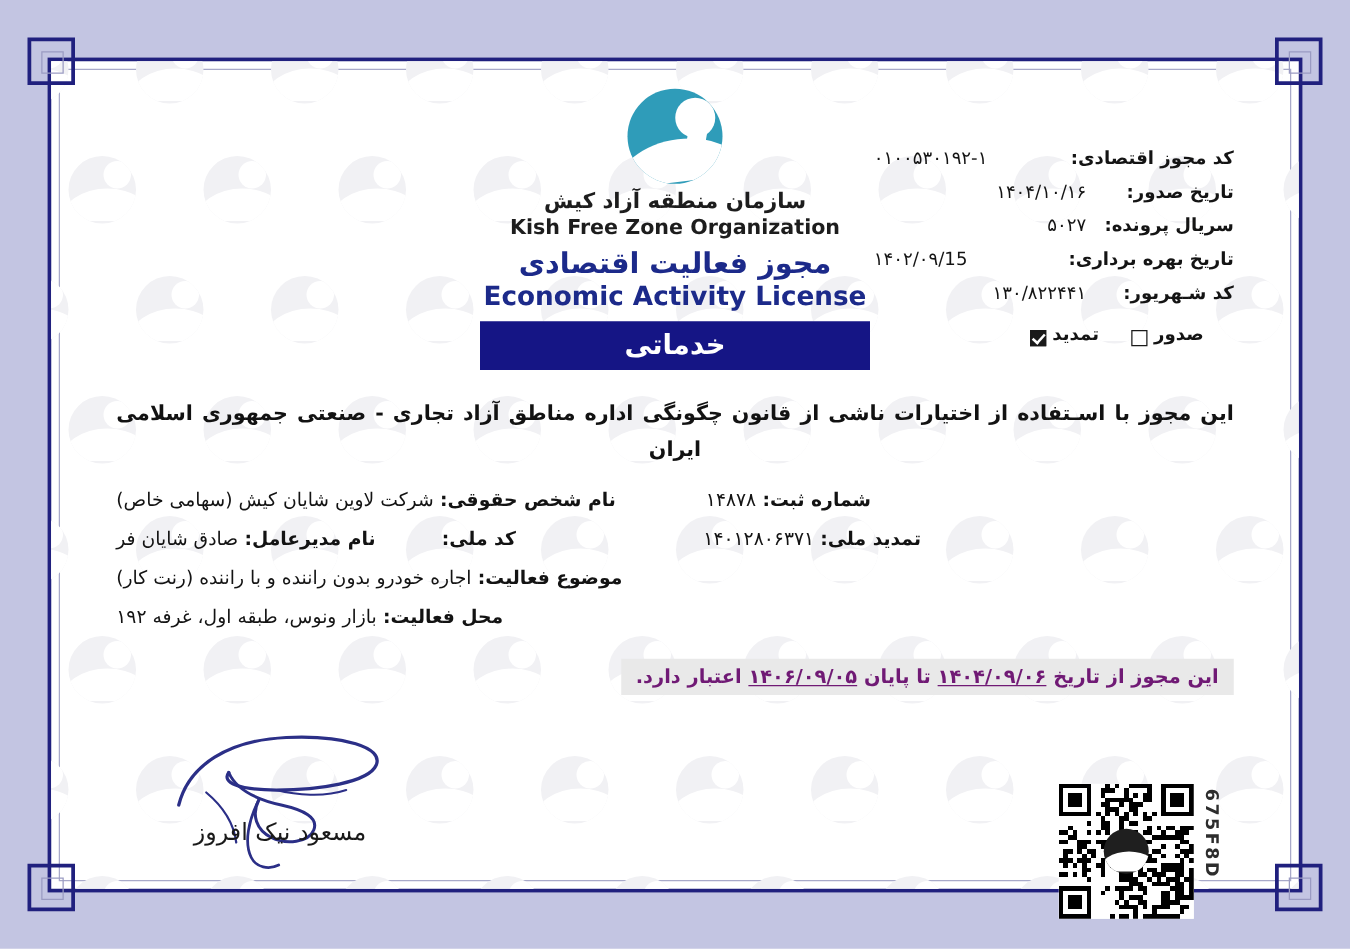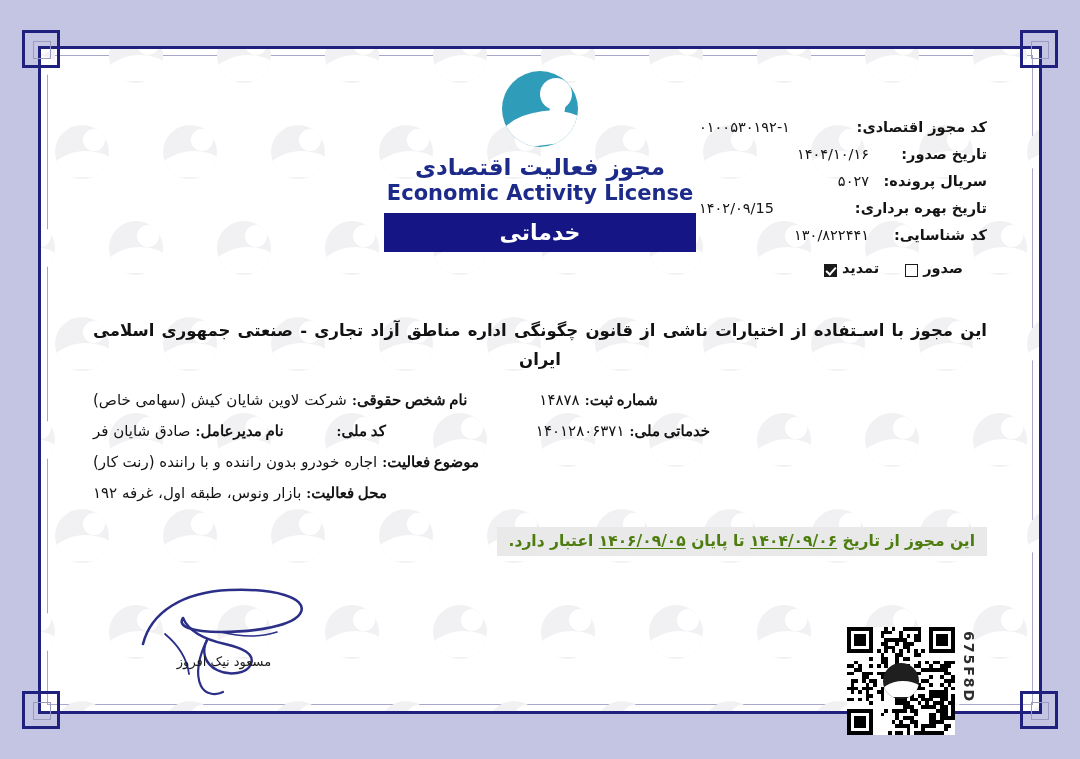--- a/index.html
+++ b/index.html
@@ -268,36 +268,36 @@
     color: #131313;
   }
   .detail-row {
     display: flex;
     justify-content: flex-end;
     align-items: baseline;
     height: 31px;
     white-space: nowrap;
   }
   .fld { display: inline-flex; align-items: baseline; }
-  .fld-label { font-weight: bold; font-family: Liberation Serif, serif; }
+  .fld-label { font-weight: bold; }
   .fld-value { font-weight: normal; margin-right: 5px; }
   .spacer-lg { width: 72px; }
   .spacer-md { width: 48px; }
   .spacer-xl { width: 150px; }
 
   
   #validity-strip {
     position: absolute;
     top: 478px;
     right: 52px;
     background: #e9e9e9;
     padding: 5px 12px 6px;
     font-size: 15.5px;
     font-weight: bold;
-    color: #4d7c0f;
+    color: #701a75;
     white-space: nowrap;
   }
   #validity-strip .date {
     text-decoration: underline;
     text-underline-offset: 2px;
   }
 
   
   #signature-block {
     position: absolute;
@@ -309,21 +309,21 @@
   #signature-mark {
     position: absolute;
     left: 26px;
     top: -12px;
     width: 210px;
     height: 120px;
     pointer-events: none;
   }
   #signer-name, #signer-title {
     position: relative;
-    font-size: 13px;
+    font-size: 19px;
     color: #1a1a1a;
     line-height: 1.55;
   }
   #signer-name { margin-top: 58px; }
 
   
   #disclaimer-box {
     position: absolute;
     left: 300px;
     top: 645px;
@@ -471,20 +471,22 @@
     </div>
 
   <div id="content">
 
     <div id="brand-block">
       <div id="logo-mark">
         <div class="dot"></div>
         <div class="tail"></div>
         <div class="wave"></div>
       </div>
+      <div id="org-name-fa">سازمان منطقه آزاد کیش</div>
+      <div id="org-name-en">Kish Free Zone Organization</div>
       <div id="doc-title-fa">مجوز فعالیت اقتصادی</div>
       <div id="doc-title-en">Economic Activity License</div>
       <div id="category-banner">خدماتی</div>
     </div>
 
     <div id="meta-table">
       <div class="meta-row wide">
         <span class="meta-label">کد مجوز اقتصادی:</span>
         <span class="meta-value">۰۱۰۰۵۳۰۱۹۲-۱</span>
       </div>
@@ -494,21 +496,21 @@
       </div>
       <div class="meta-row">
         <span class="meta-label">سریال پرونده:</span>
         <span class="meta-value">۵۰۲۷</span>
       </div>
       <div class="meta-row wide">
         <span class="meta-label">تاریخ بهره برداری:</span>
         <span class="meta-value">۱۴۰۲/۰۹/15</span>
       </div>
       <div class="meta-row">
-        <span class="meta-label">کد شناسایی:</span>
+        <span class="meta-label">کد شـهریور:</span>
         <span class="meta-value">۱۳۰/۸۲۲۴۴۱</span>
       </div>
 
       <div id="issue-type-row">
         <span>صدور</span>
         <span class="cb"></span>
         <span class="cb-gap"></span>
         <span>تمدید</span>
         <span class="cb checked"></span>
       </div>
@@ -527,21 +529,21 @@
         </span>
         <span class="spacer-lg"></span>
         <span class="fld">
           <span class="fld-label">نام شخص حقوقی:</span>
           <span class="fld-value">شرکت لاوین شایان کیش (سهامی خاص)</span>
         </span>
       </div>
 
       <div class="detail-row">
         <span class="fld">
-          <span class="fld-label">خدماتی ملی:</span>
+          <span class="fld-label">تمدید ملی:</span>
           <span class="fld-value">۱۴۰۱۲۸۰۶۳۷۱</span>
         </span>
         <span class="spacer-xl"></span>
         <span class="fld">
           <span class="fld-label">کد ملی:</span>
           <span class="fld-value"></span>
         </span>
         <span class="spacer-md"></span>
         <span class="fld">
           <span class="fld-label">نام مدیرعامل:</span>

